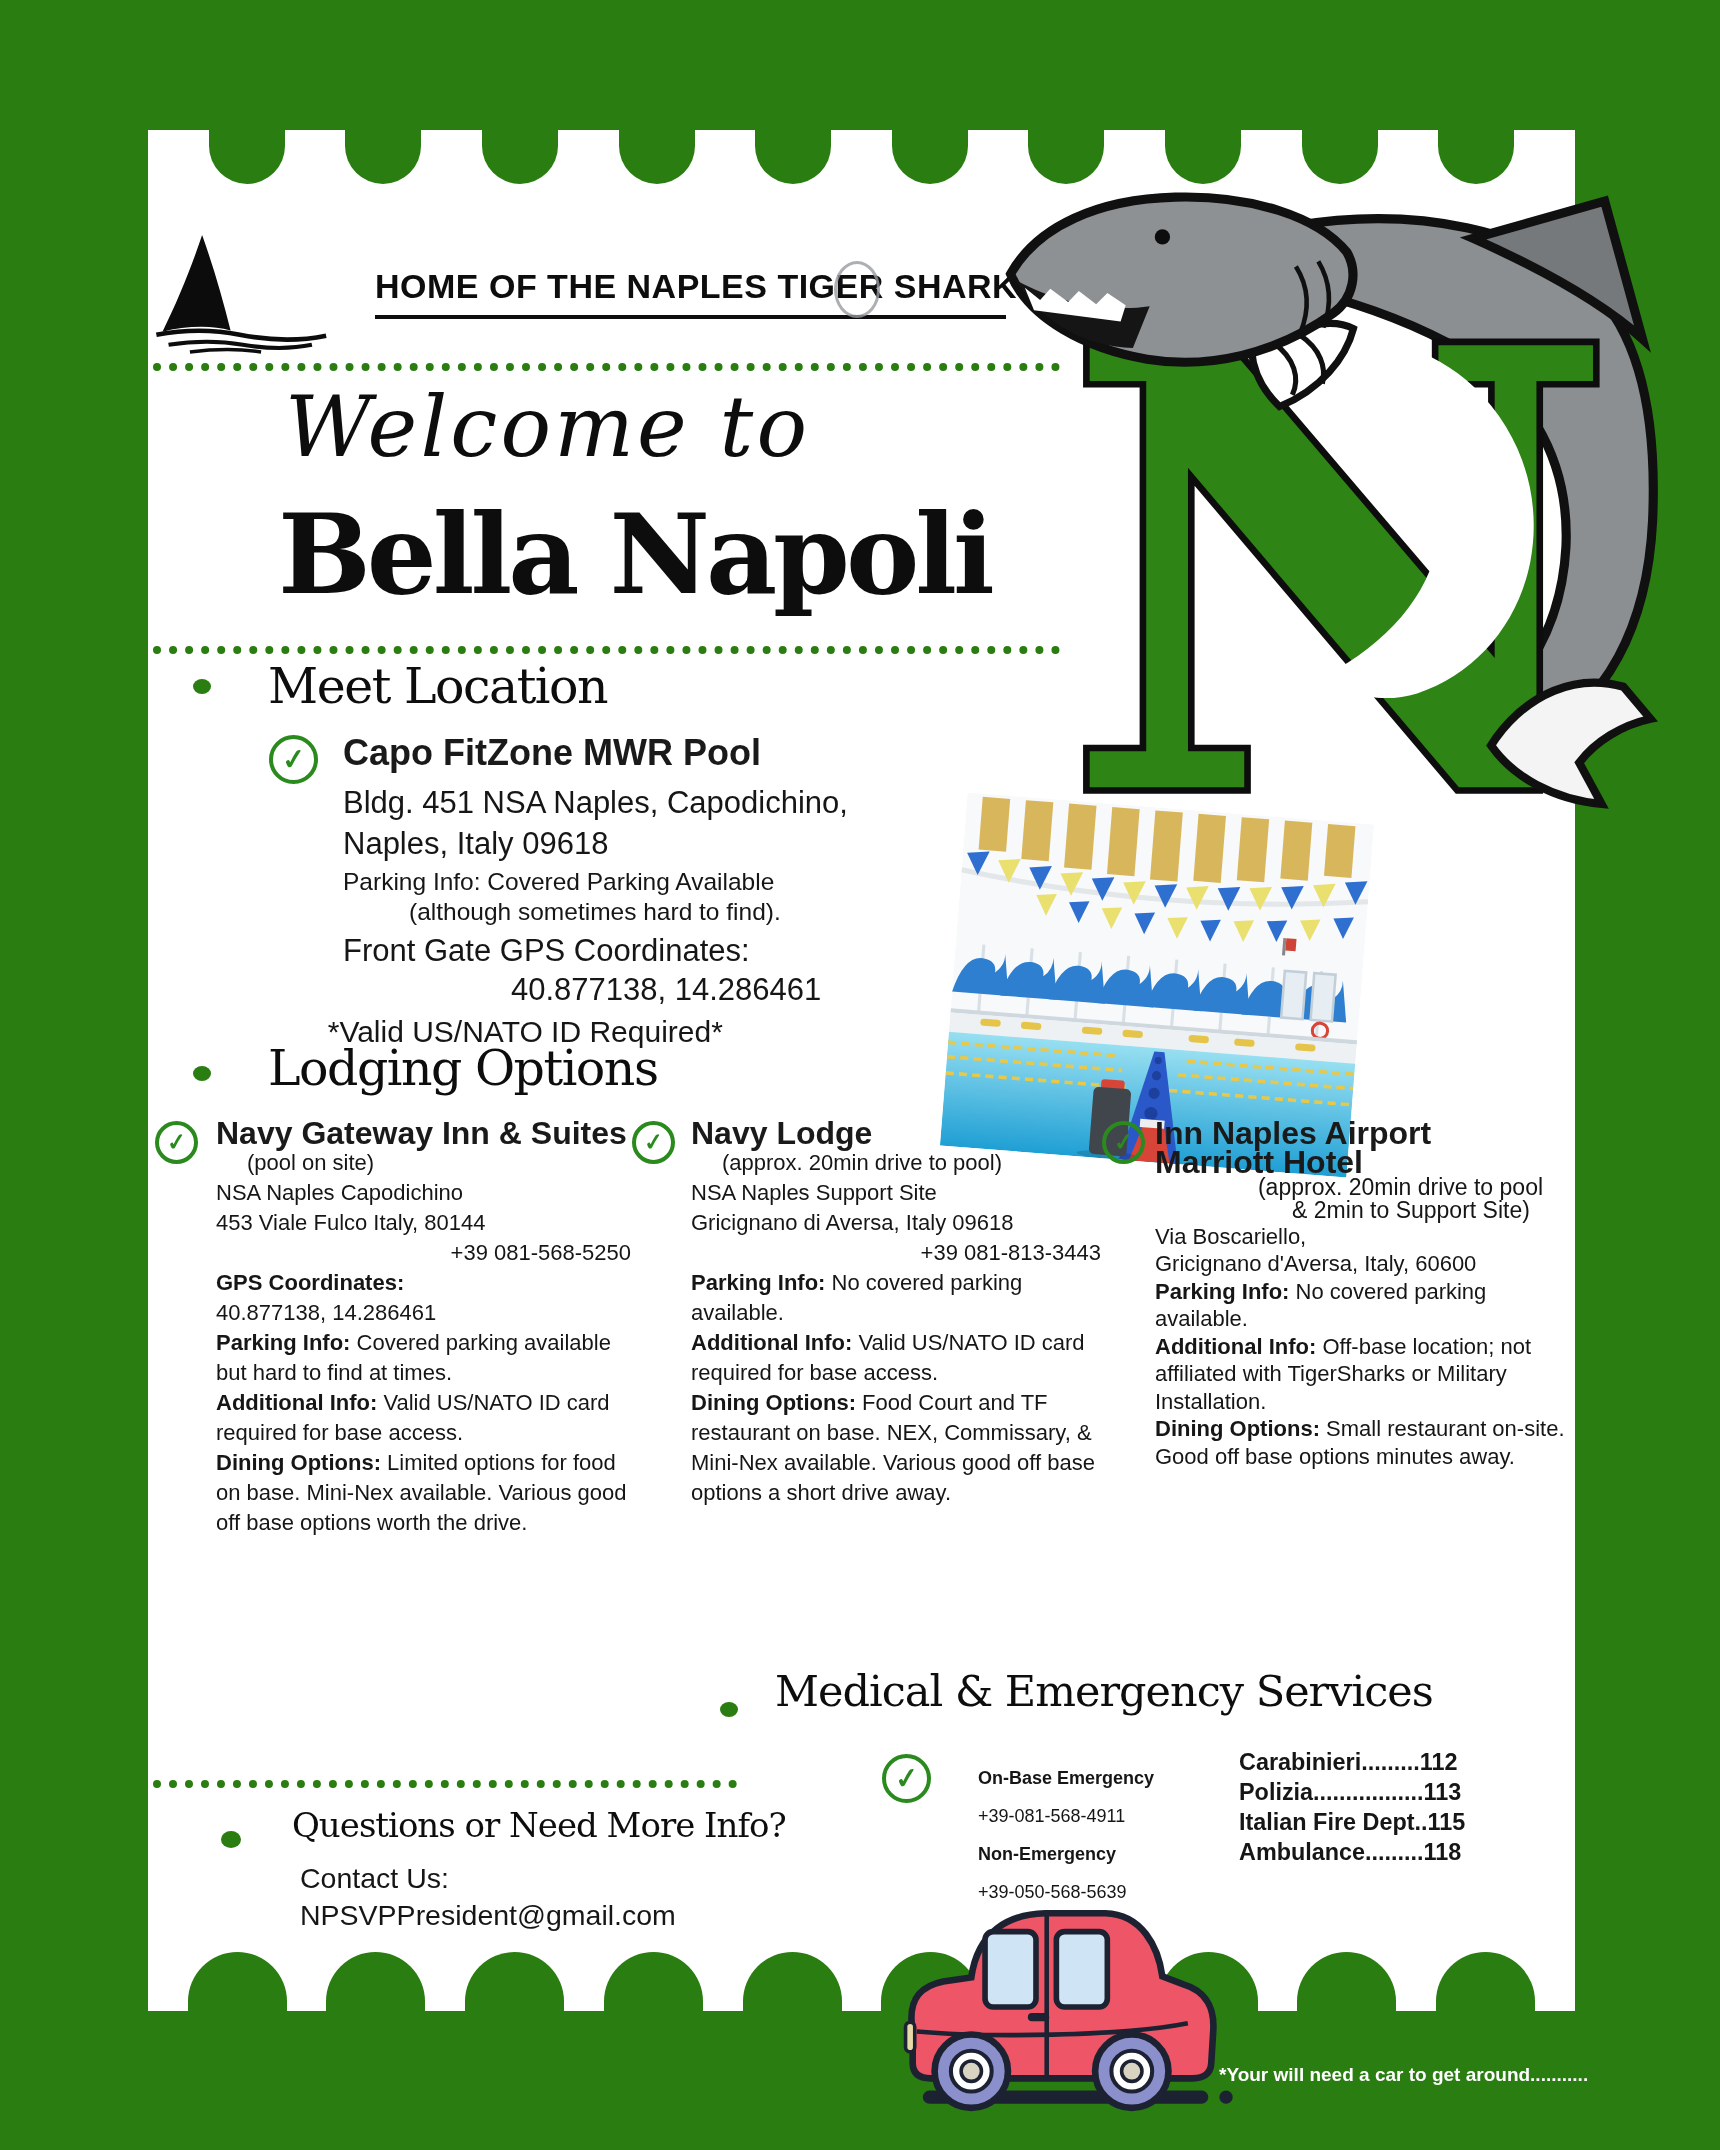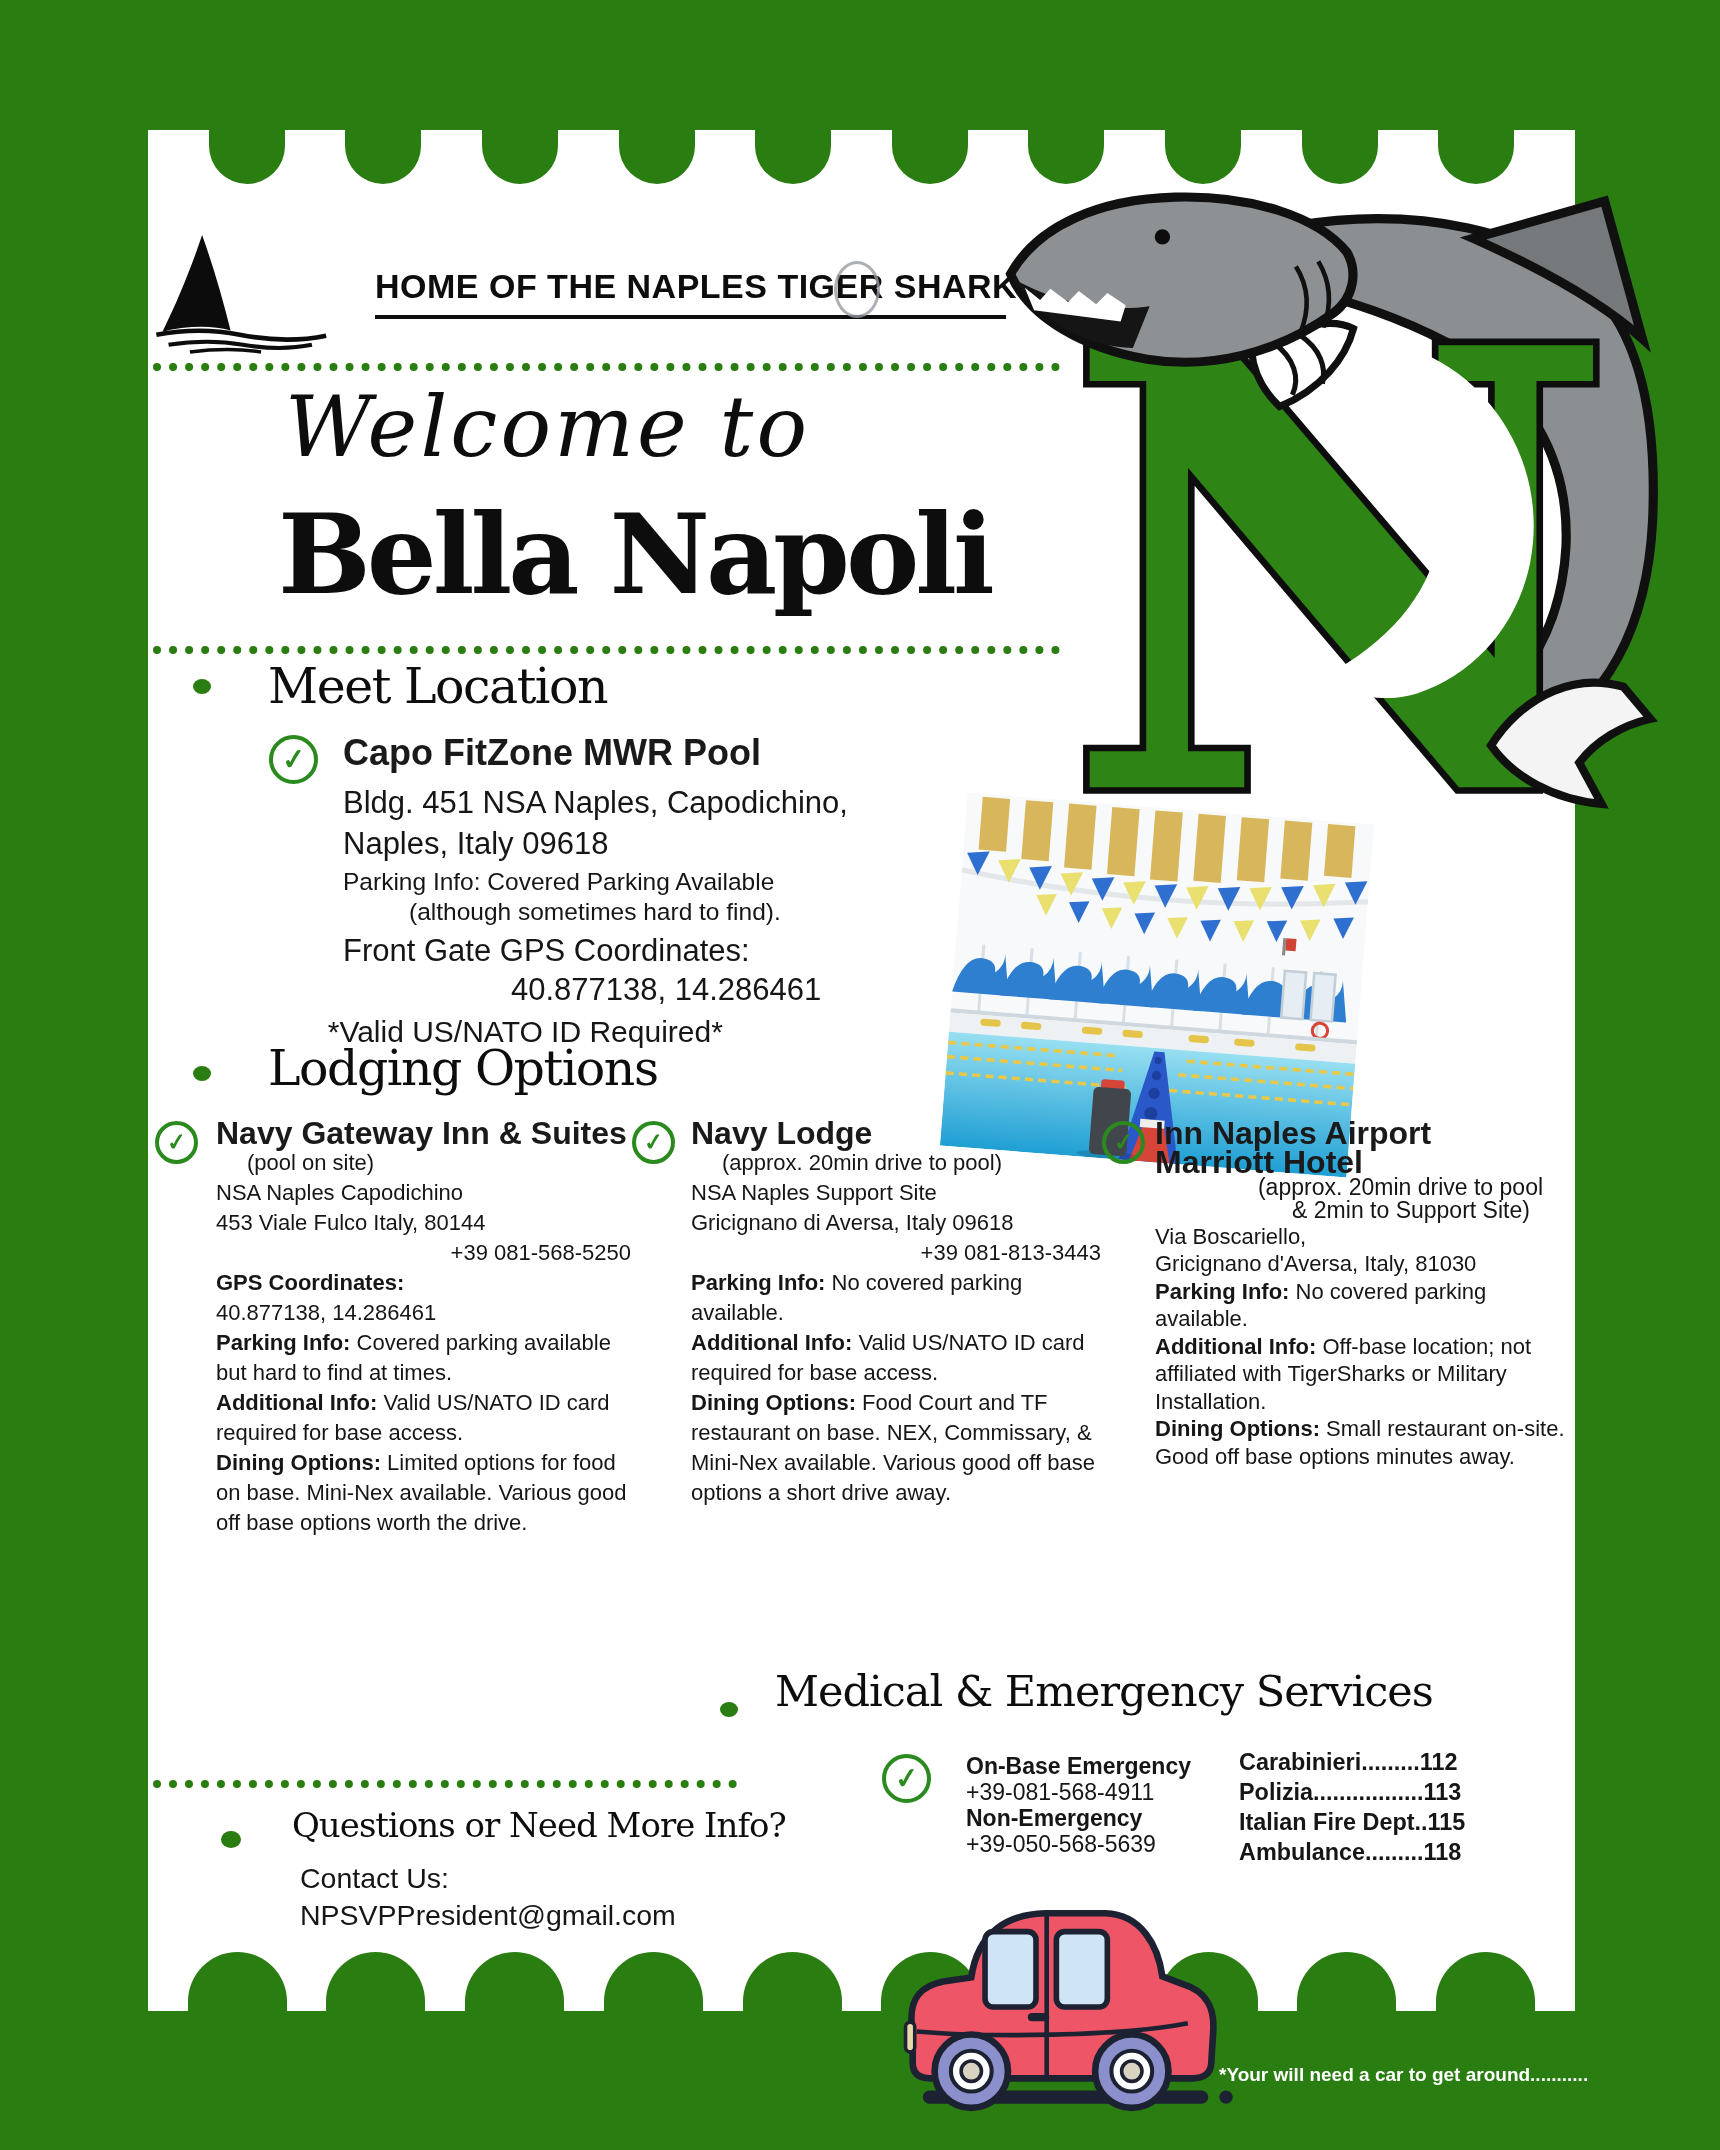--- a/index.html
+++ b/index.html
@@ -71,21 +71,21 @@
   .col{z-index:2;top:1119px;}
   .col .title{font-size:32px;font-weight:bold;line-height:28.5px;margin:0;color:#1a1a1a;}
   .col p{margin:0;}
   .bodyline{font-size:22px;line-height:30px;}
   .note-ind{padding-left:31px;}
   .phone{text-align:right;}
   .col3 .bodyline{font-size:22px;line-height:27.5px;}
   .col3 .small-note{font-size:23px;line-height:23.4px;padding-left:76px;text-align:center;}
   
   .onbase{left:966px;top:1753px;z-index:2;width:285px;}
-  .onbase p{margin:0;font-size:23px;line-height:26px;}
+  .onbase p{margin:12px;font-size:18px;line-height:26px;}
   .numbers{left:1238px;top:1747px;z-index:2;width:316px;}
   .numbers p{margin:1px;font-size:23.4px;font-weight:bold;line-height:29px;}
   
   .contact{left:300px;top:1860px;z-index:2;}
   .contact p{margin:0;font-size:28.5px;line-height:37px;}
   
   .footer-note{
     left:1219px;top:2064px;z-index:4;color:#ffffff;
     font-size:19px;font-weight:bold;white-space:nowrap;
   }
@@ -311,21 +311,21 @@
 
 <div class="abs check" style="left:1102px;top:1121px;width:43px;height:43px;">
   <span style="font-size:23.4px;">✓</span>
 </div>
 <div class="abs col col3" style="left:1155px;width:415px;">
   <p class="title">Inn Naples Airport</p>
   <p class="title">Marriott Hotel</p>
   <p class="small-note">(approx. 20min drive to pool</p>
   <p class="small-note" style="padding-left:97px;">&amp; 2min to Support Site)</p>
   <p class="bodyline">Via Boscariello,</p>
-  <p class="bodyline">Gricignano d'Aversa, Italy, 81030</p>
+  <p class="bodyline">Gricignano d'Aversa, Italy, 60600</p>
   <p class="bodyline"><b>Parking Info:</b><span> No covered parking available.</span></p>
   <p class="bodyline"><b>Additional Info:</b><span> Off-base location; not affiliated with TigerSharks or Military Installation.</span></p>
   <p class="bodyline"><b>Dining Options:</b><span> Small restaurant on-site. Good off base options minutes away.</span></p>
 </div>
 
 <div class="abs bullet" style="left:720px;top:1702px;width:18.4px;height:15.3px;"></div>
 <div class="abs sec-head" style="left:775px;top:1666px;font-size:43px;letter-spacing:-1px;">Medical &amp; Emergency Services</div>
 
 <div class="abs check" style="left:882px;top:1754px;">
   <span>✓</span>

